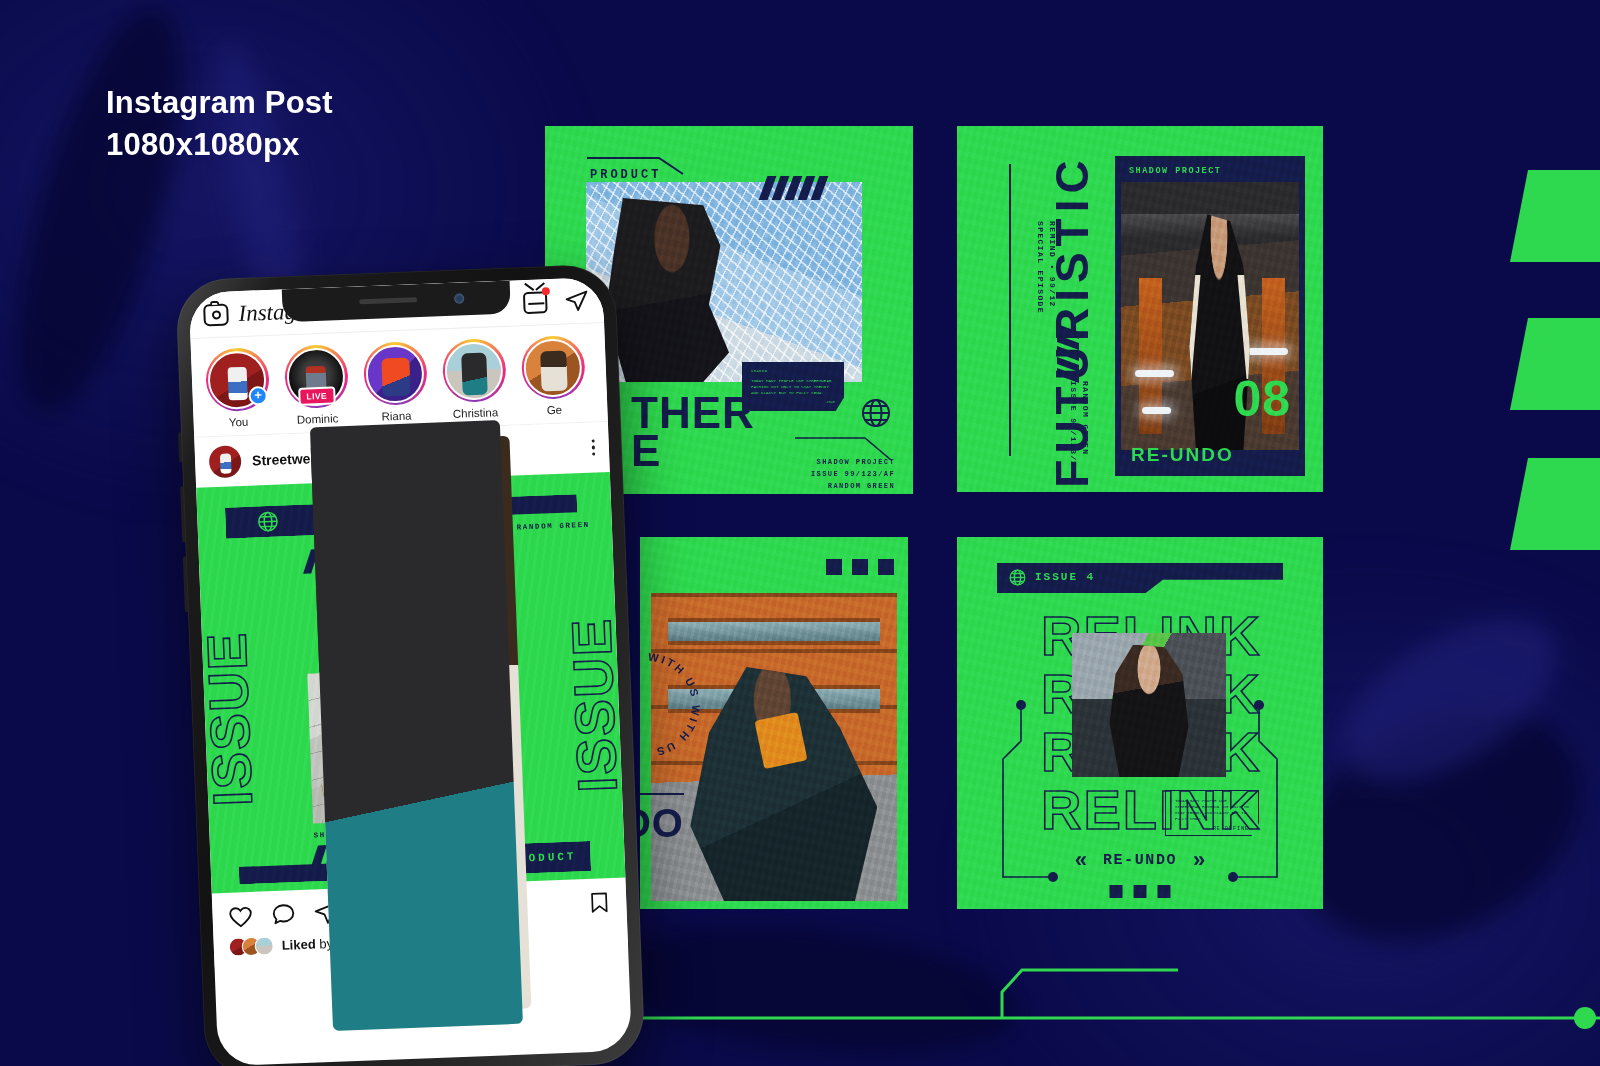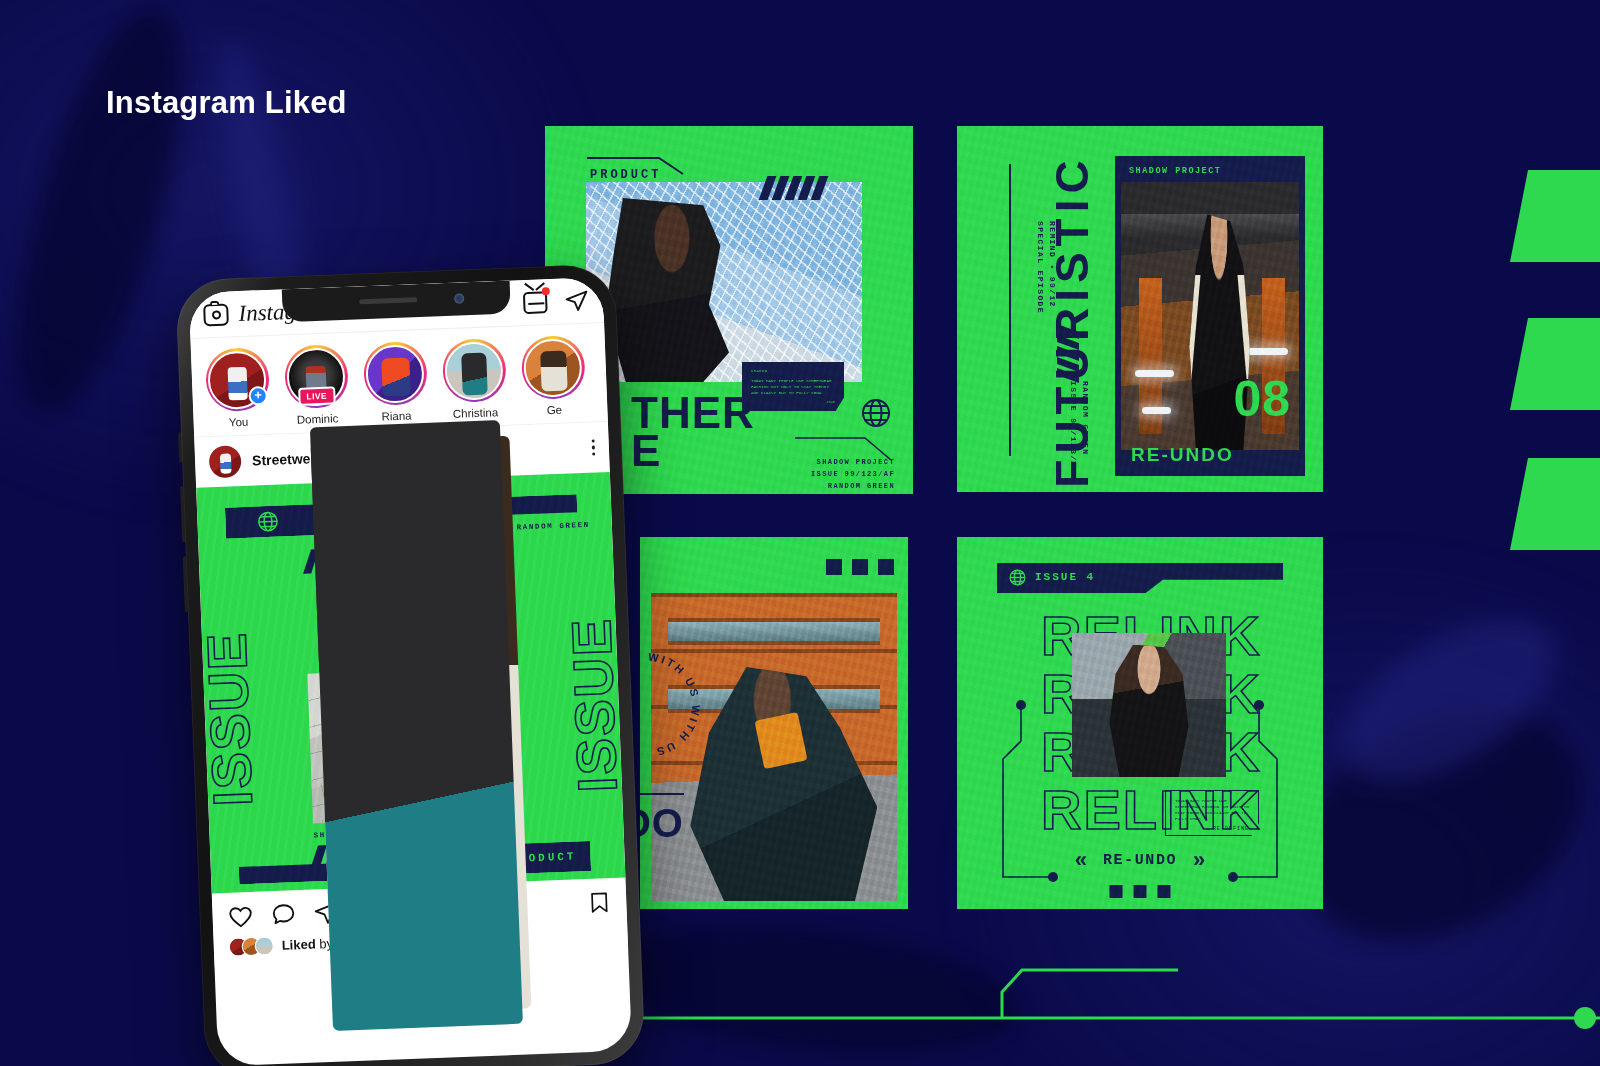--- a/index.html
+++ b/index.html
@@ -333,21 +333,22 @@
   <div class="chevron" style="left:1510px; top:458px;"></div>
 
   <svg id="circuit" viewBox="0 0 970 120">
     <path d="M0,88 L970,88" stroke="#2fd94f" stroke-width="3" fill="none"></path>
     <path d="M372,88 L372,62 L392,40 L548,40" stroke="#2fd94f" stroke-width="3" fill="none"></path>
     <circle cx="955" cy="88" r="11" fill="#2fd94f"></circle>
   </svg>
 </div>
 
 <div id="title-block">
-  <div class="t-line">Instagram Liked</div>
+  <div class="t-line">Instagram Post</div>
+  <div class="t-line">1080x1080px</div>
 </div>
 
 <div class="post" id="post-tl" style="left:545px; top:126px; width:368px; height:368px;">
   <div class="label mono" style="left:45px; top:42px; font-size:12px; letter-spacing:3px;">PRODUCT</div>
   <svg style="position:absolute;left:42px;top:26px;width:100px;height:24px;">
     <path d="M0,6 L72,6 L96,22" stroke="#141c4b" stroke-width="2" fill="none"></path>
   </svg>
 
   <div class="photo ph-fence" style="left:41px; top:56px; width:276px; height:200px;">
     <span class="fencegrid"></span>

